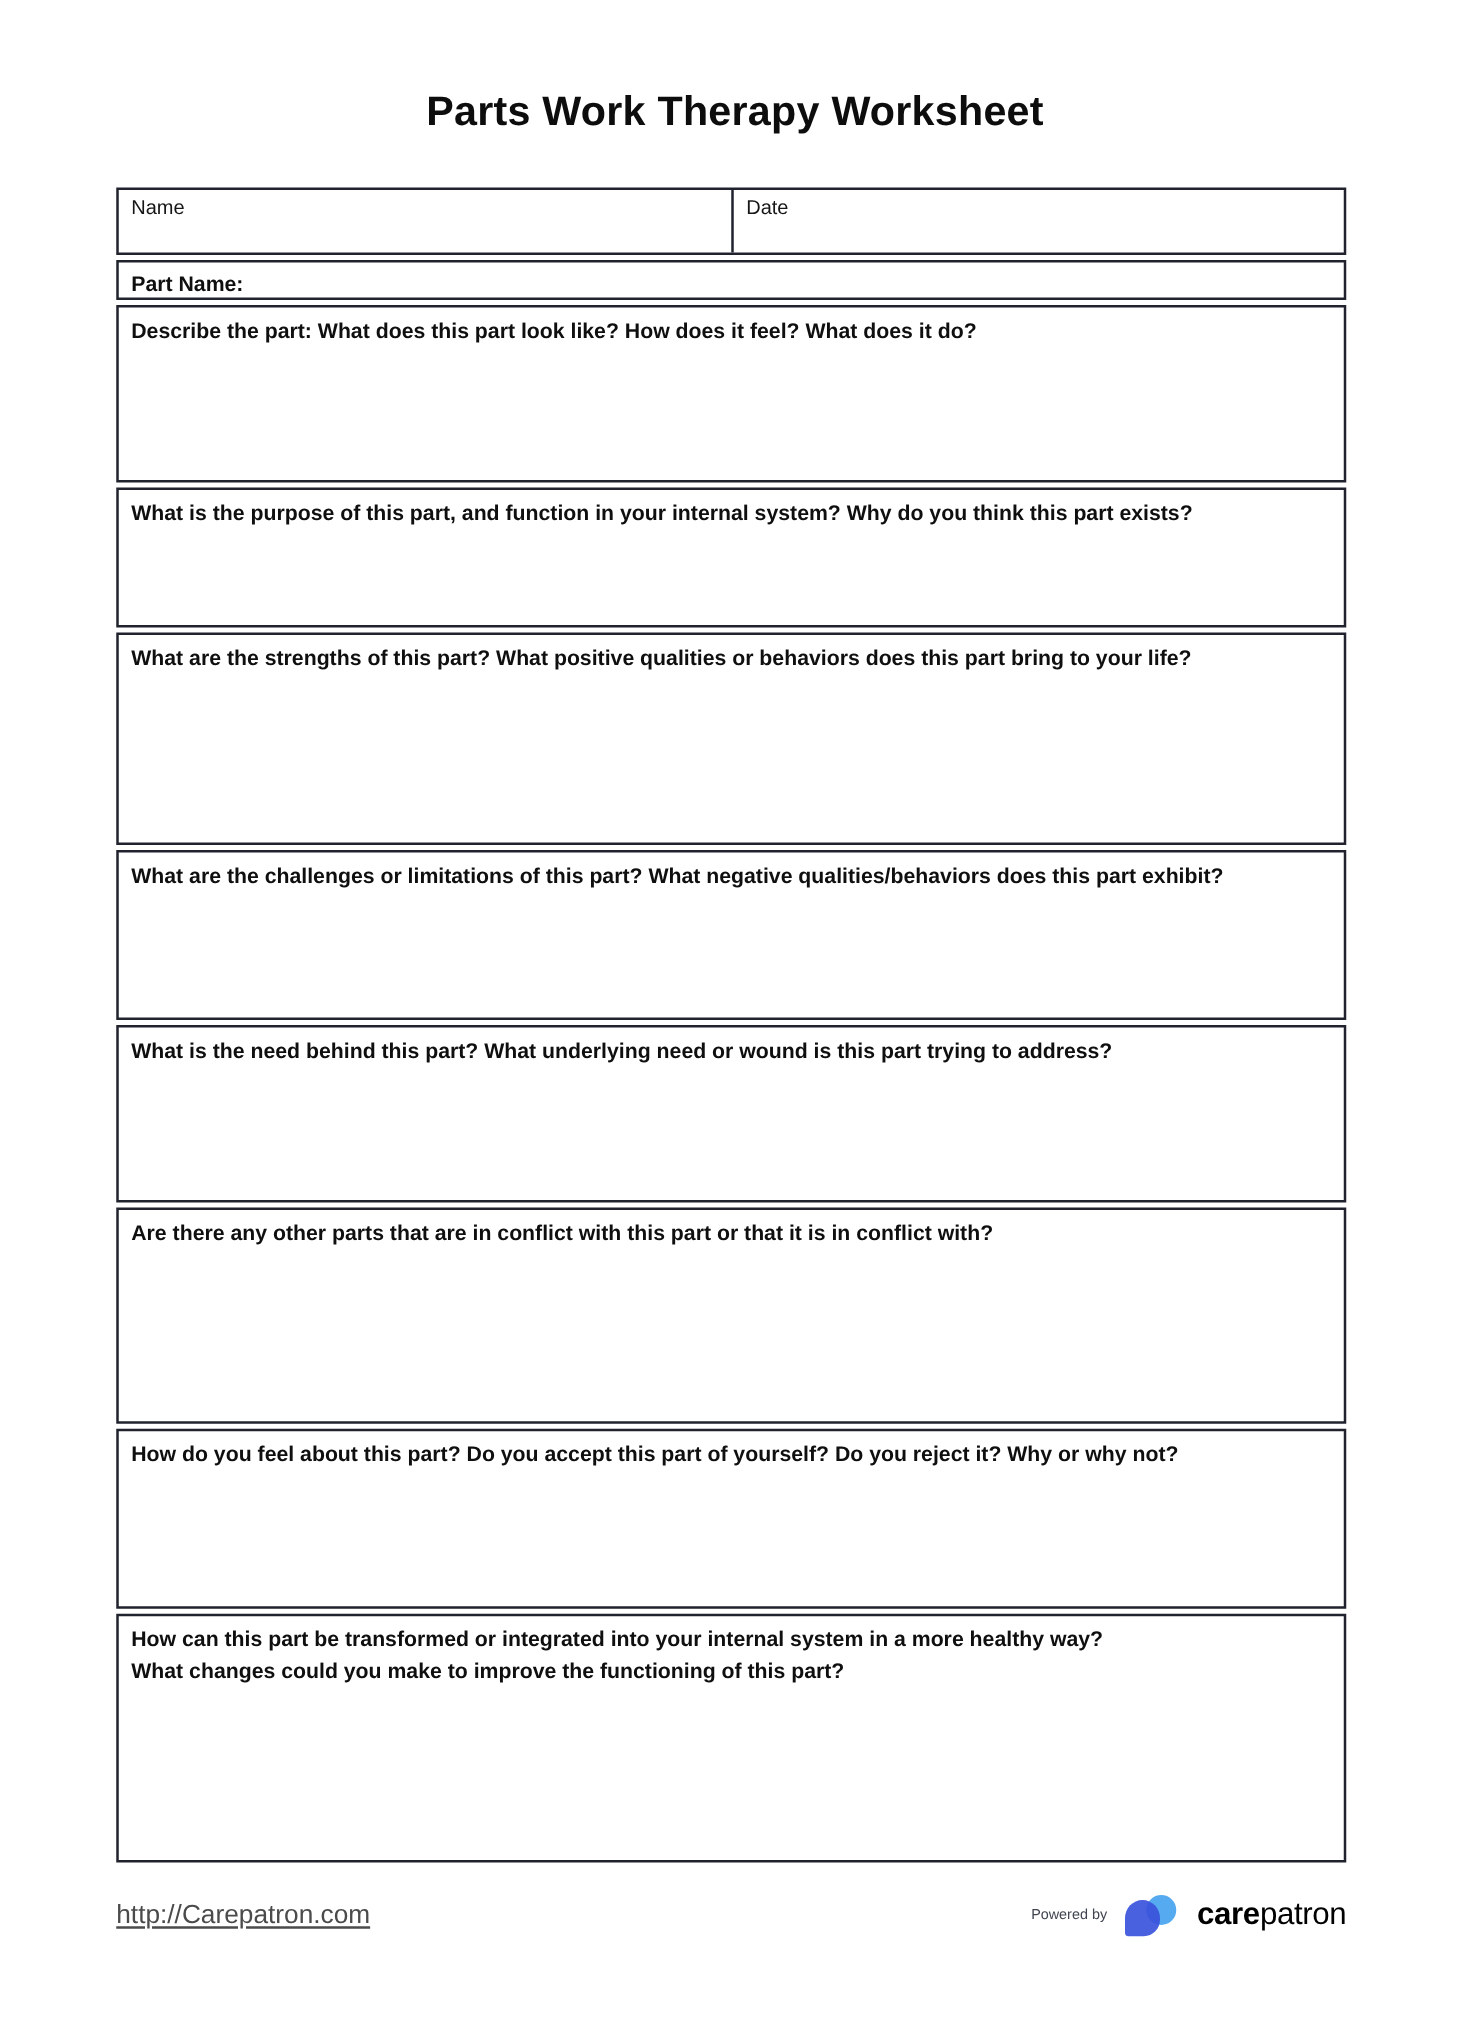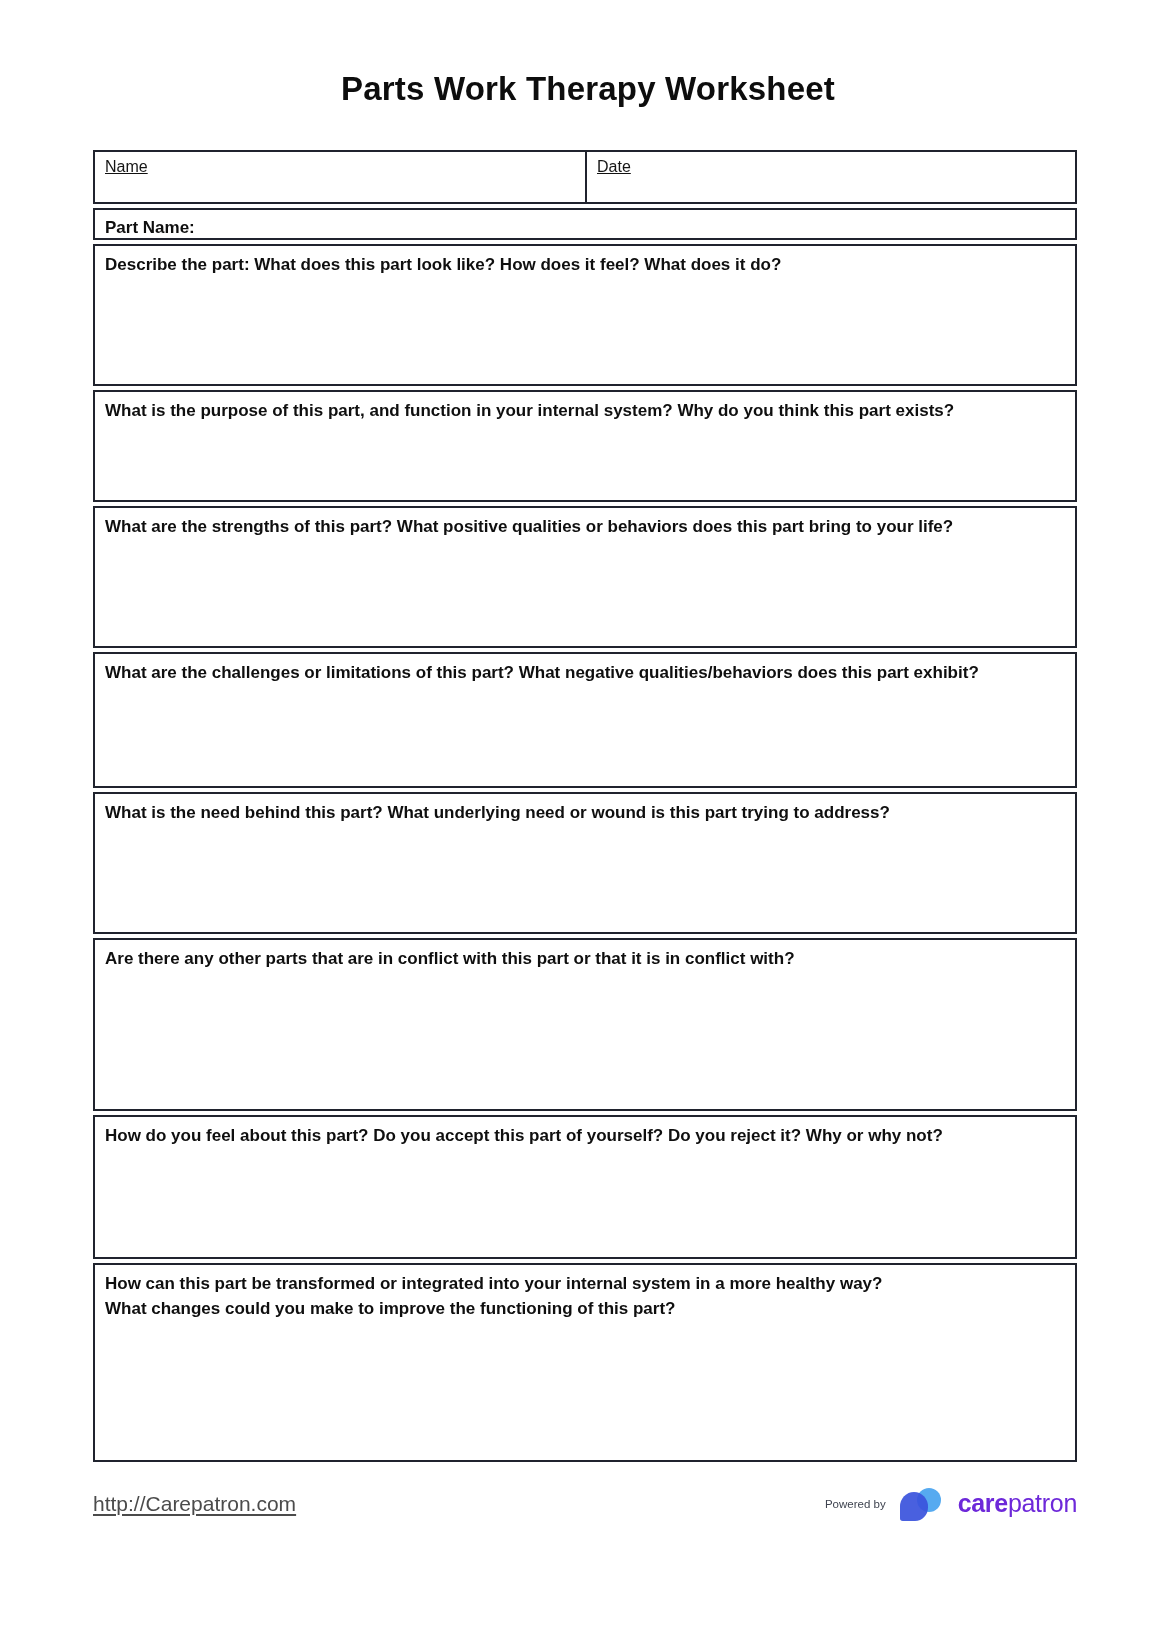--- a/index.html
+++ b/index.html
@@ -39,21 +39,20 @@
     border: 2px solid #20232e;
     background: #ffffff;
     margin-top: 4px;
   }
   .box:first-child { margin-top: 0; }
   
   .nd-row {
     display: flex;
     height: 54px;
     padding: 0;
-    text-decoration: underline;
   }
   .nd-cell {
     box-sizing: border-box;
     flex: 1 1 50%;
     padding: 6px 10px;
     font-size: 16px;
     font-weight: 400;
     color: #161616;
   }
   .nd-cell.date {
@@ -121,21 +120,21 @@
     width: 28px;
     height: 29px;
     background: #3a53dc;
     border-radius: 52% 52% 48% 10%;
     left: 0;
     top: 8px;
     opacity: 0.92;
   }
   .brand {
     font-size: 25px;
-    color: #6d28d9;
+    color: #000000;
     letter-spacing: -0.3px;
     white-space: nowrap;
   }
   .brand b { font-weight: 700; }
   .brand span { font-weight: 400; }
 </style>
 </head>
 <body>
 
 <div class="page">
@@ -158,21 +157,21 @@
     </div>
 
     <div class="box q-box" style="height:142px">
       <div class="q-label">Describe the part: What does this part look like? How does it feel? What does it do?</div>
     </div>
 
     <div class="box q-box" style="height:112px">
       <div class="q-label">What is the purpose of this part, and function in your internal system? Why do you think this part exists?</div>
     </div>
 
-    <div class="box q-box" style="height:142px">
+    <div class="box q-box" style="height:170px">
       <div class="q-label">What are the strengths of this part? What positive qualities or behaviors does this part bring to your life?</div>
     </div>
 
     <div class="box q-box" style="height:136px">
       <div class="q-label">What are the challenges or limitations of this part? What negative qualities/behaviors does this part exhibit?</div>
     </div>
 
     <div class="box q-box" style="height:142px">
       <div class="q-label">What is the need behind this part? What underlying need or wound is this part trying to address?</div>
     </div>

